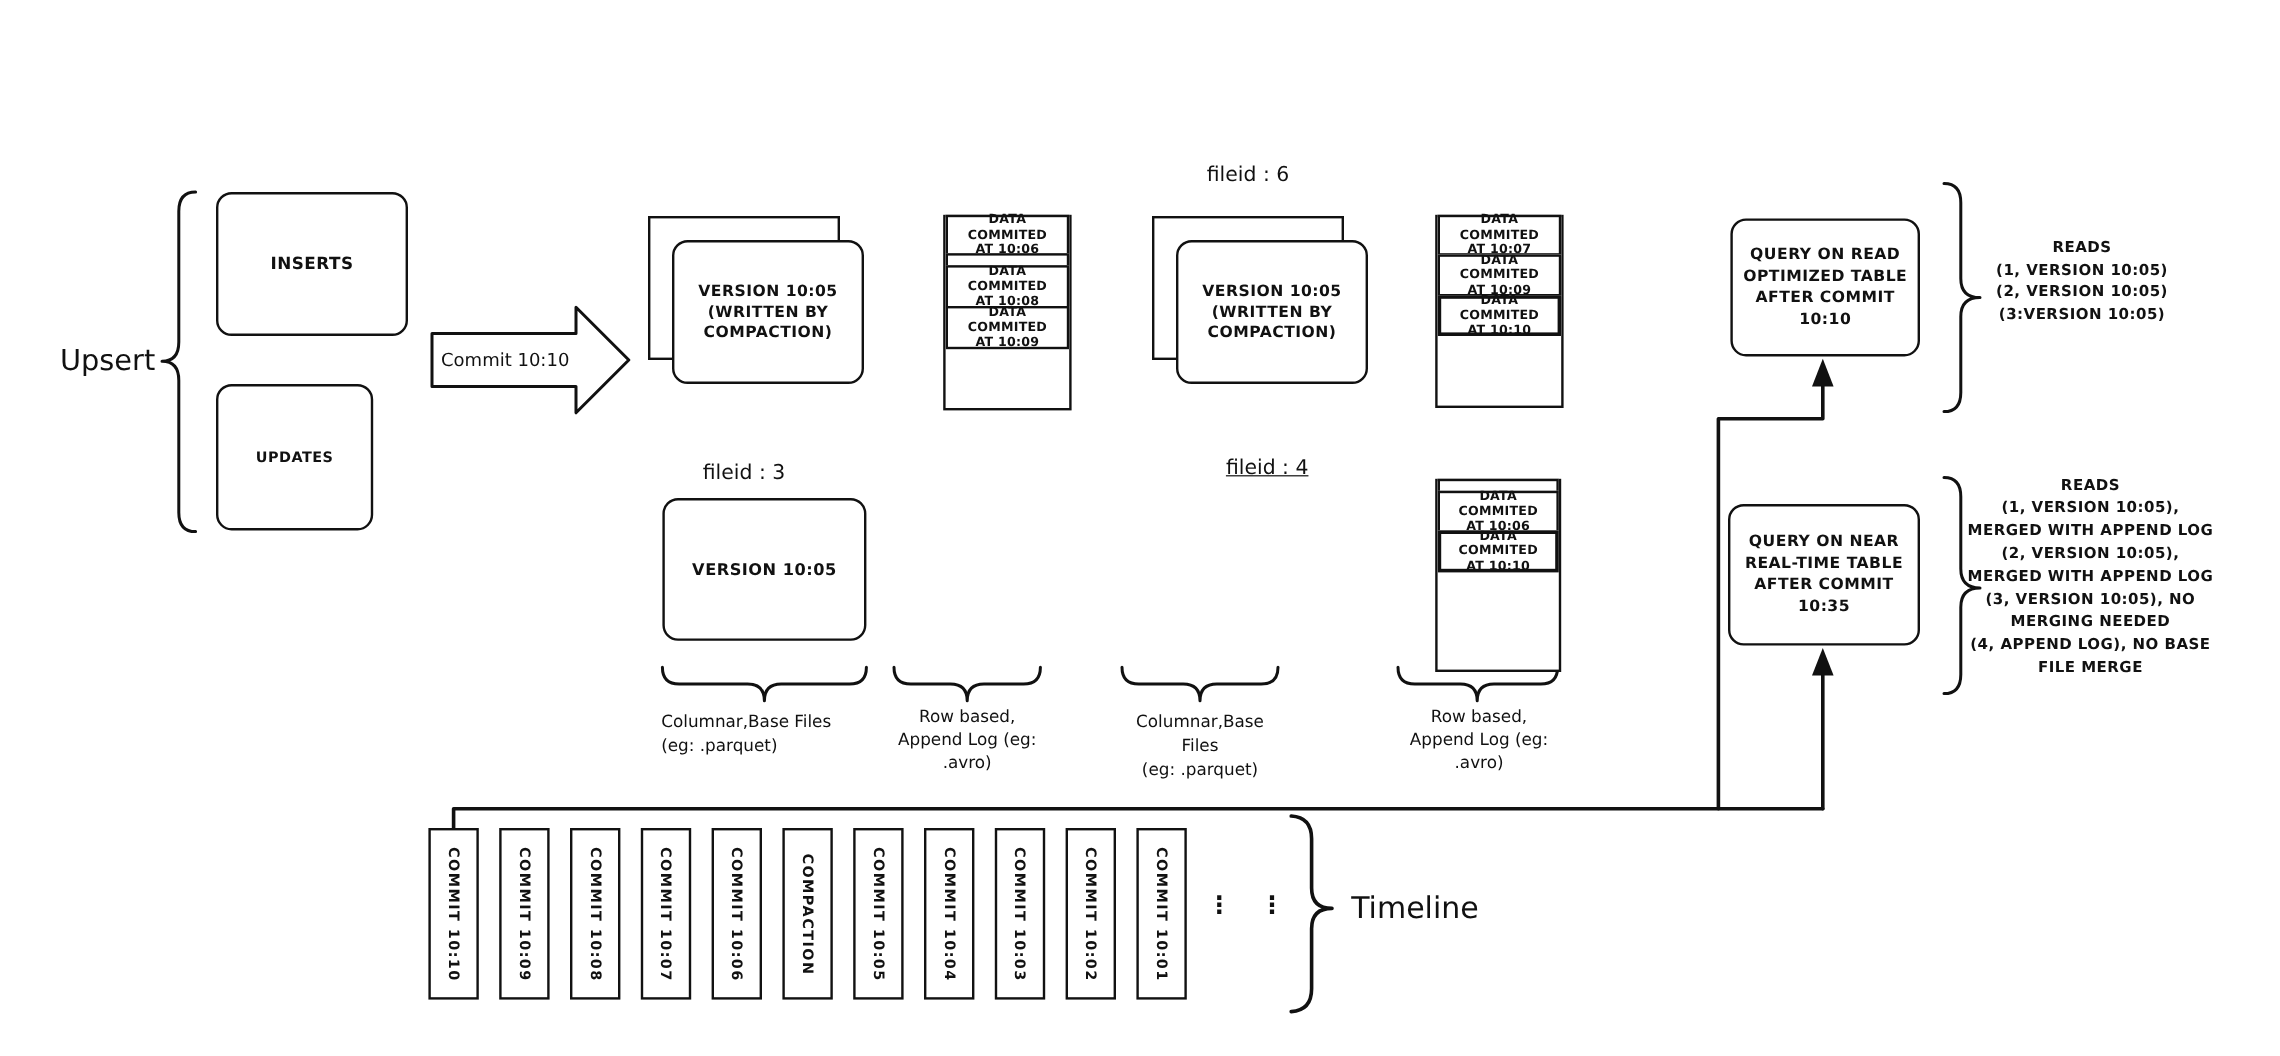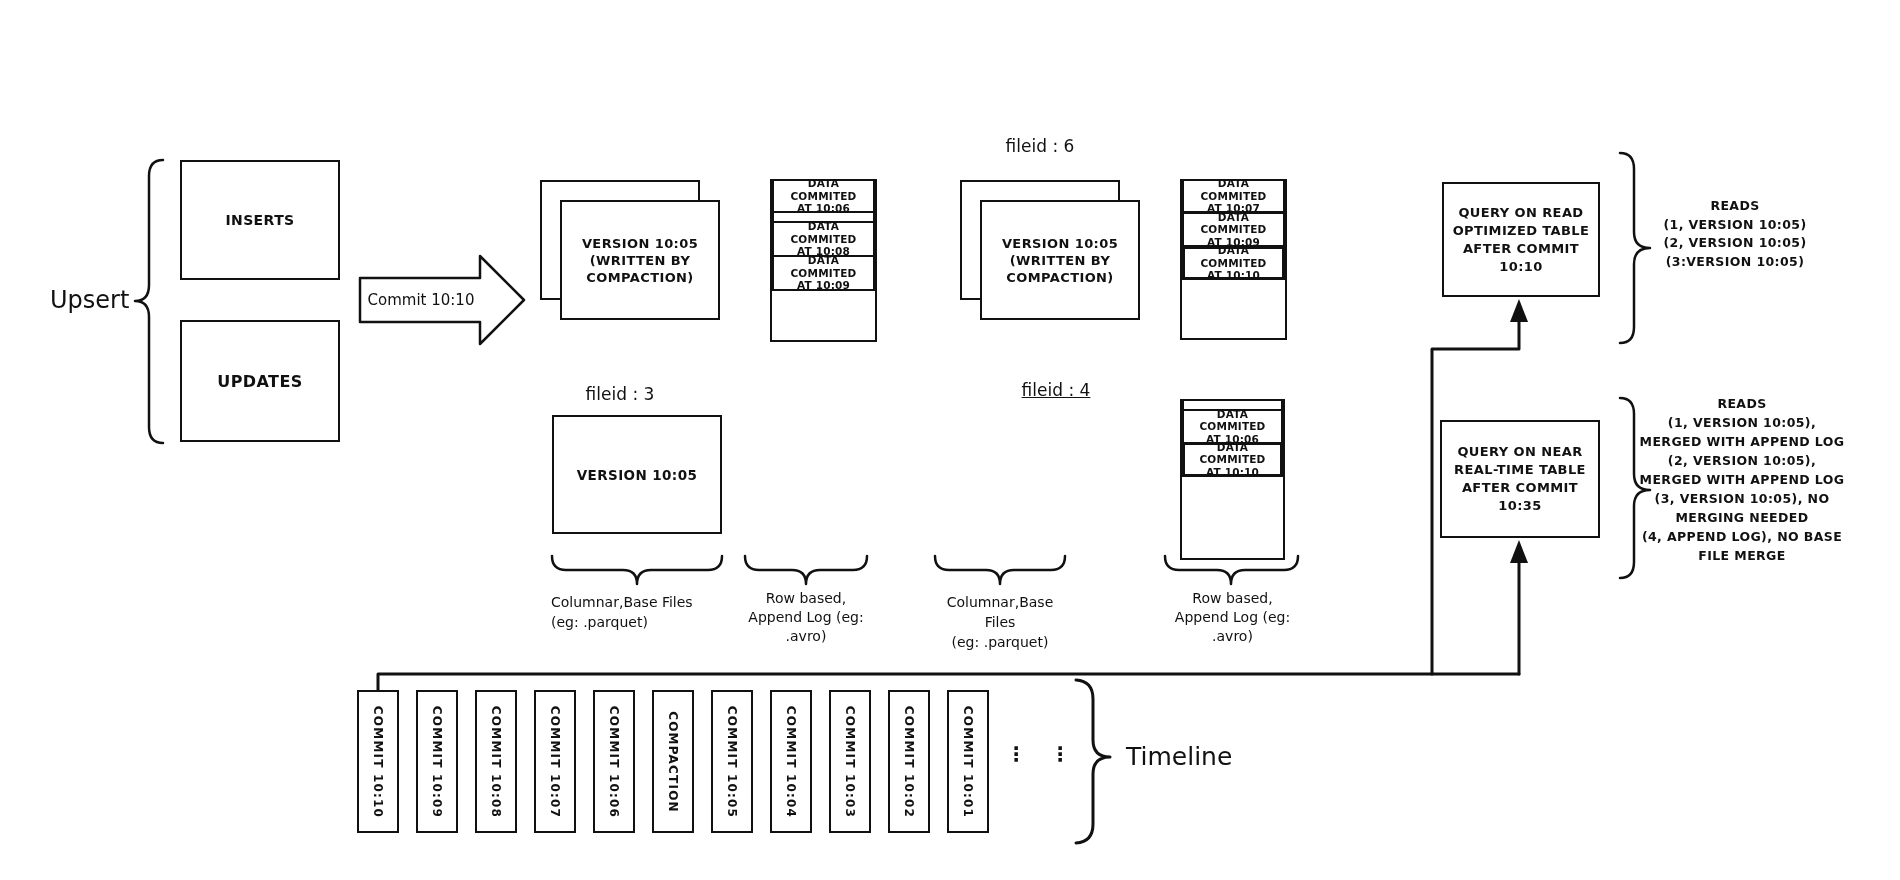--- a/index.html
+++ b/index.html
@@ -12,22 +12,22 @@
   }
   .abs { position: absolute; }
   .pre { white-space: pre-line; }
   .center { text-align: center; }
   .left { text-align: left; }
   .caps { font-weight: bold; letter-spacing: 0.4px; }
   .hand { font-weight: normal; }
   .box {
     position: absolute; border: 2.5px solid var(--ink); background: var(--bg);
   }
-  .flexc { display: flex; align-items: center; justify-content: center; }
-  .logwrap { position: absolute; border: 2.5px solid var(--ink); background: var(--bg); }
+  .flexc { display: flex; align-items: center; justify-content: center; border-radius: 13px; }
+  .logwrap { position: absolute; border: 2.5px solid var(--ink); background: var(--bg); margin-left: 16px; }
   .logseg {
     position: absolute; left: 0; right: 0; border: 2px solid var(--ink);
     display: flex; align-items: center; justify-content: center;
     font-weight: bold; font-size: 10.5px; line-height: 12.5px;
     text-align: center; letter-spacing: 0.2px; background: var(--bg);
   }
   .logseg.bold { border-width: 3px; }
   .tbox {
     position: absolute; width: 42px; height: 143px; border: 2.5px solid var(--ink);
     background: var(--bg); display: flex; align-items: center; justify-content: center;
@@ -65,21 +65,21 @@
     <path class="stroke" style="stroke-width:3" d="M 378,690 L 378,674 L 1519,674"></path>
     <path class="stroke" style="stroke-width:3" d="M 1432,674 L 1432,349 L 1519,349 L 1519,318"></path>
     <path class="stroke" style="stroke-width:3" d="M 1519,674 L 1519,558"></path>
     <polygon class="fillink" points="1519,299 1510,322 1528,322"></polygon>
     <polygon class="fillink" points="1519,540 1510,563 1528,563"></polygon>
   </svg>
 
 
   <div class="abs hand" style="left:32px; top:286px; font-size:24px;margin-left:18px;">Upsert</div>
   <div class="box flexc caps" style="left:180px; top:160px; width:160px; height:120px; font-size:14px;">INSERTS</div>
-  <div class="box flexc caps" style="left:180px; top:320px; width:160px; height:122px; font-size:16px;">UPDATES</div>
+  <div class="box flexc caps" style="left:180px; top:320px; width:131px; height:122px; font-size:12px;">UPDATES</div>
   <div class="abs center hand" style="left:365px; top:291px; width:112px; font-size:15px;">Commit 10:10</div>
 
   <div class="abs center hand" style="left:560px; top:136px; width:120px; font-size:17px;margin-top:48px;">fileid : 1</div>
   <div class="box" style="left:540px; top:180px; width:160px; height:120px;"></div>
   <div class="box flexc caps pre center" style="left:560px; top:200px; width:160px; height:120px; font-size:13px; line-height:17px;">VERSION 10:05
 (WRITTEN BY
 COMPACTION)</div>
   <div class="logwrap" style="left:770px; top:179px; width:107px; height:163px;">
     <div class="logseg pre" style="top:-2px; height:34px;">DATA COMMITED
 AT 10:06</div>

